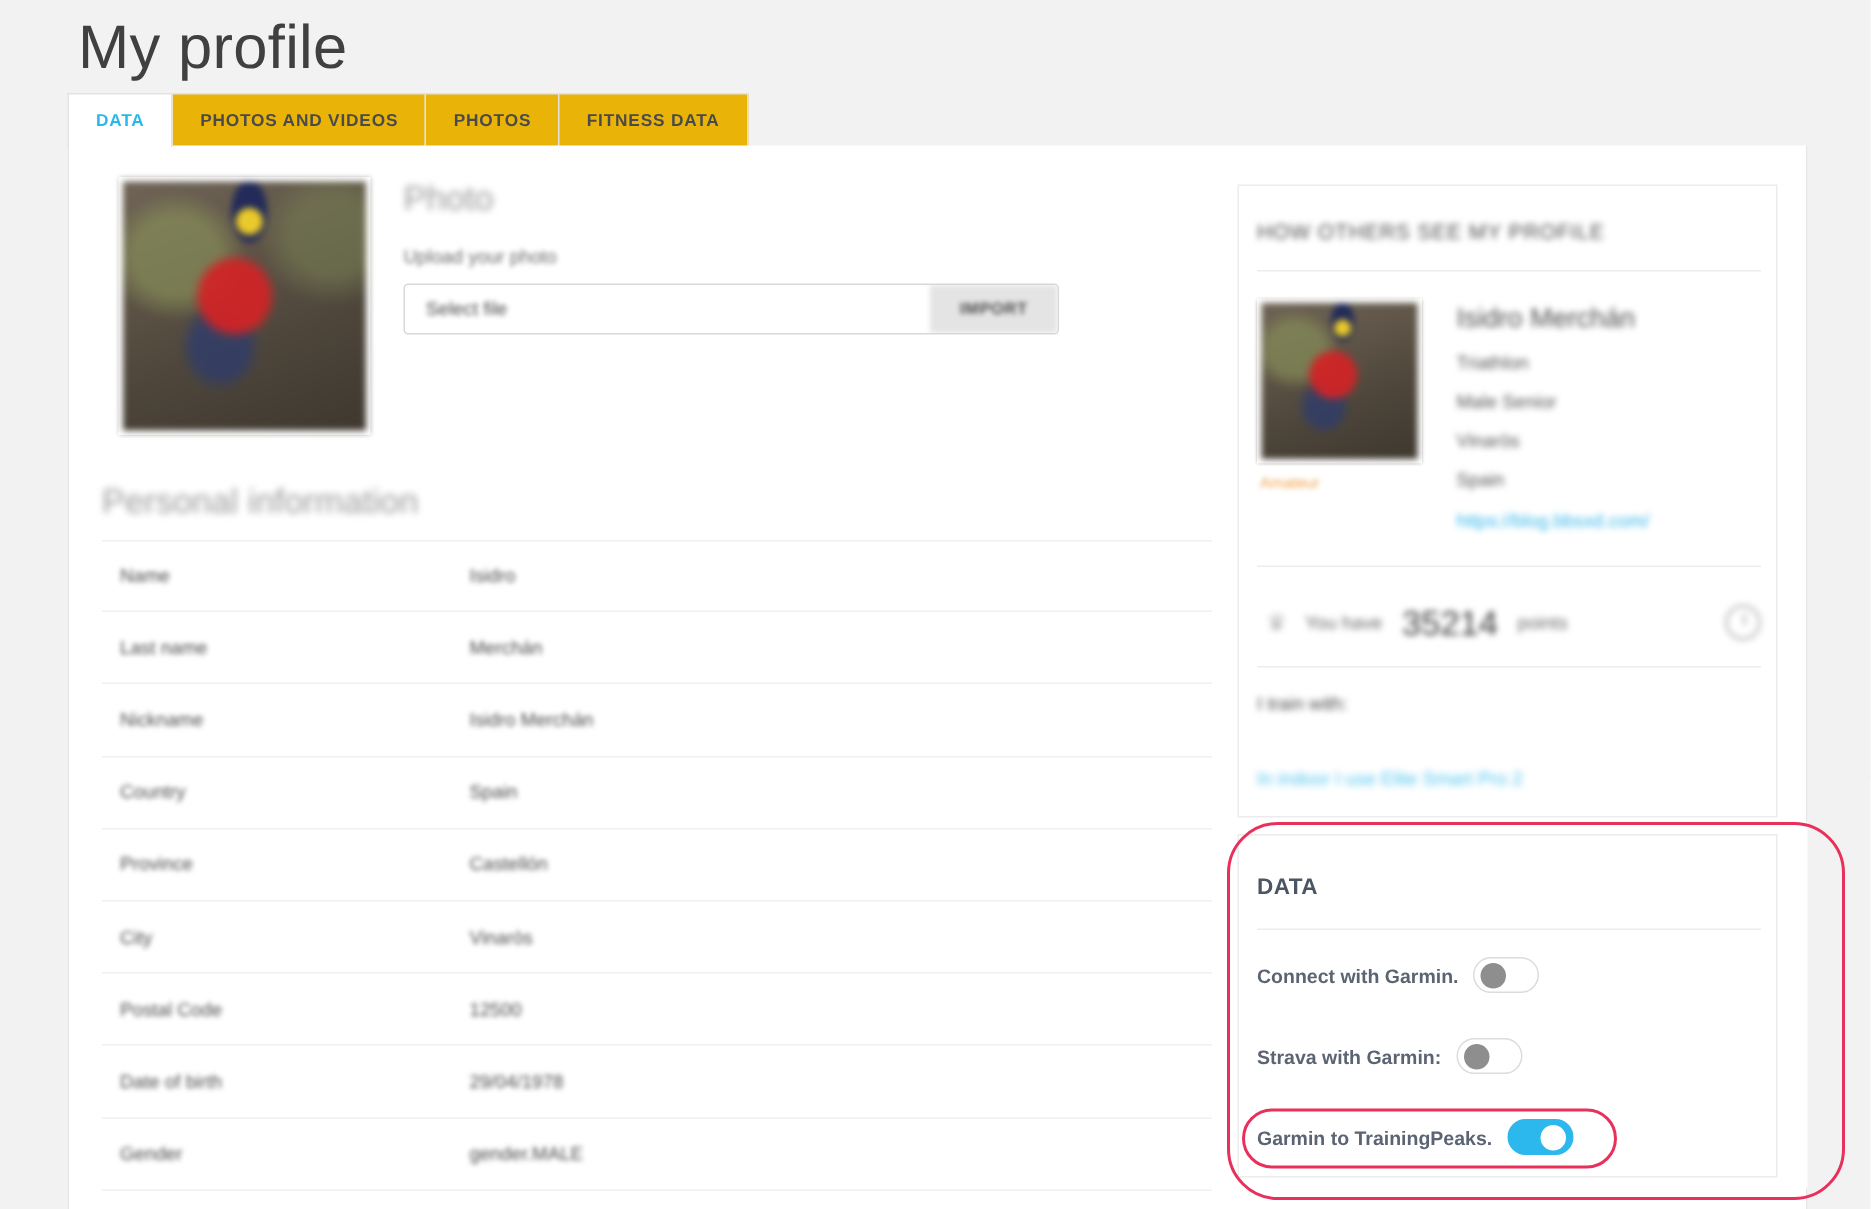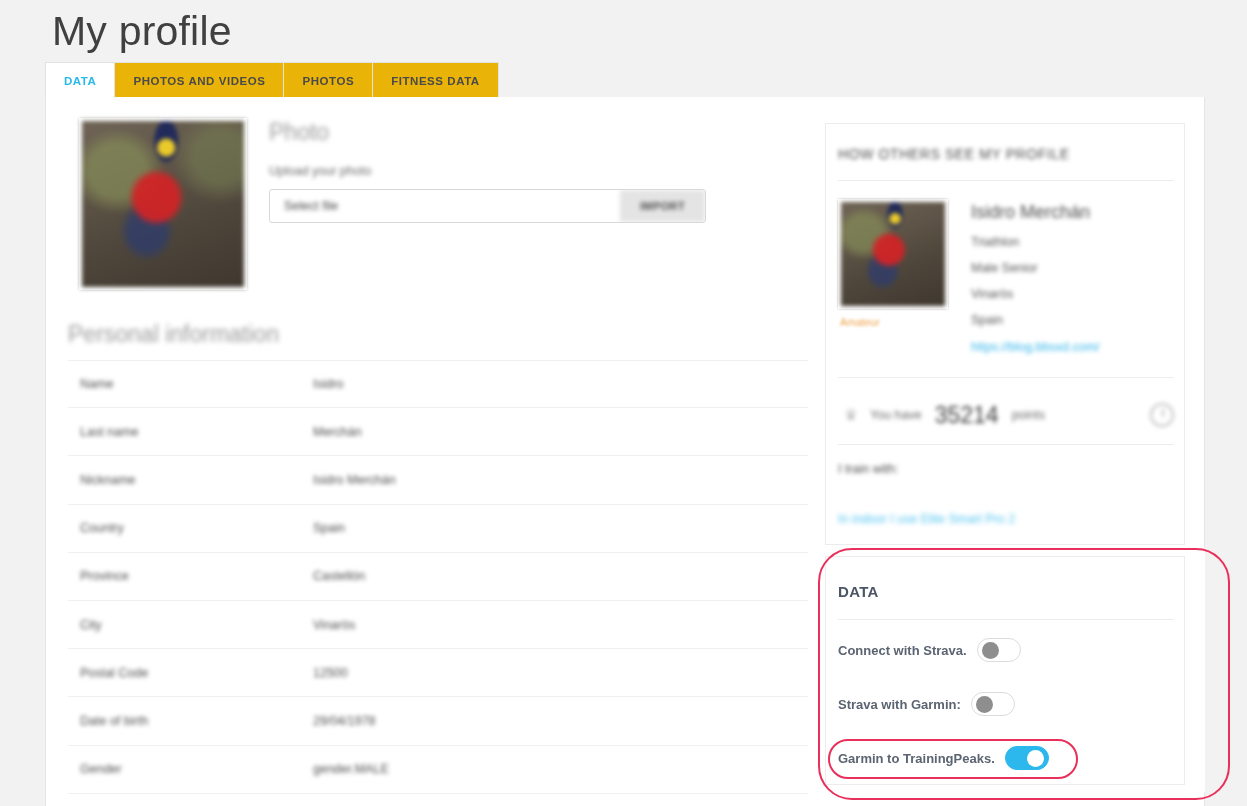--- a/index.html
+++ b/index.html
@@ -361,21 +361,21 @@
   <div class="train-sep"></div>
   <div class="train-label">I train with:</div>
   <div class="train-link">In indoor I use Elite Smart Pro 2</div>
 </div>
 
 <div class="links-card">
   <div class="links-title">DATA</div>
   <div class="links-sep"></div>
 
   <div class="link-row r1">
-    <div class="link-label">Connect with Strava.</div>
+    <div class="link-label">Connect with Garmin.</div>
     <div class="toggle">
         <div class="knob"></div>
       </div>
   </div>
 
   <div class="link-row r2">
     <div class="link-label">Strava with Garmin:</div>
     <div class="toggle">
         <div class="knob"></div>
       </div>

